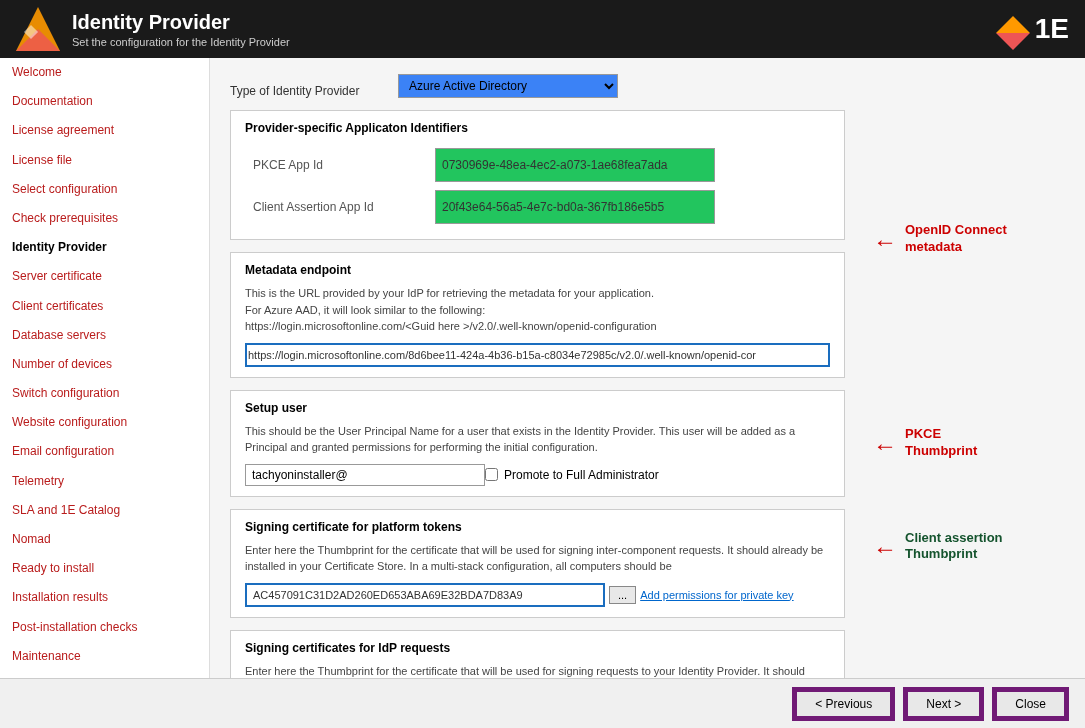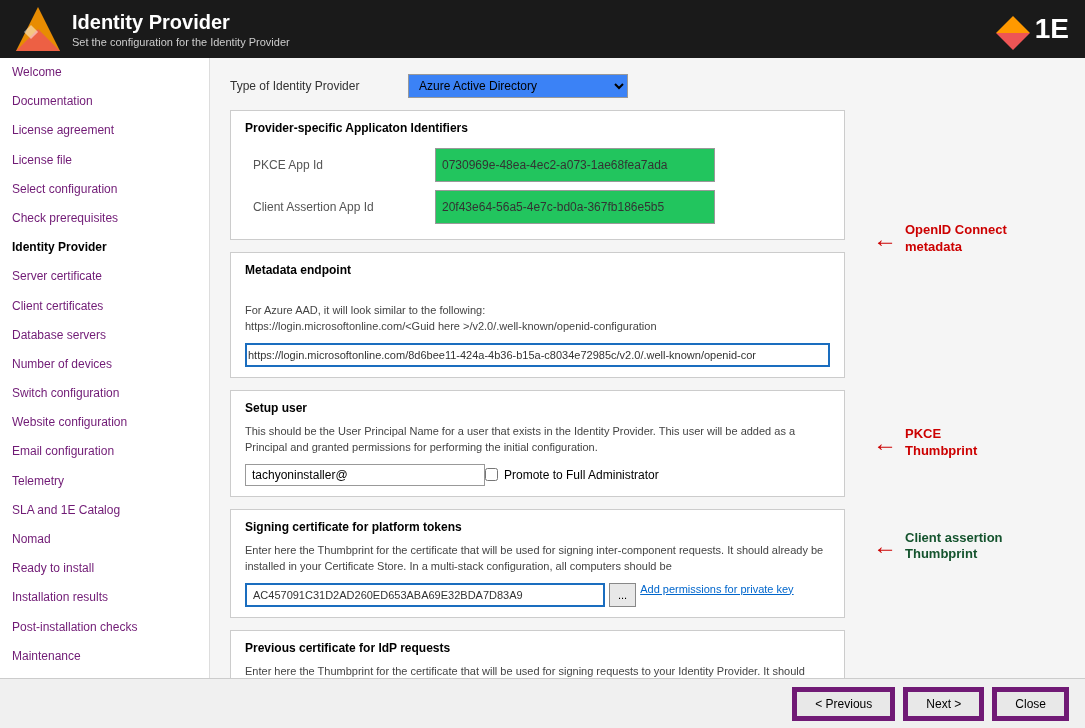--- a/index.html
+++ b/index.html
@@ -12,29 +12,29 @@
     .header-title { font-size: 20px; font-weight: 600; color: white; }
     .header-subtitle { font-size: 11px; color: #ccc; margin-top: 2px; }
     .header-brand { font-size: 28px; font-weight: bold; color: white; display: flex; align-items: flex-end; gap: 4px; }
     .brand-diamond { width: 24px; height: 24px; background: linear-gradient(135deg, #f90 50%, #e55 50%); transform: rotate(45deg); margin-right: 6px; }
 
     
     .main-layout { display: flex; flex: 1; overflow: hidden; }
 
     
     .sidebar { width: 210px; background: #fff; border-right: 1px solid #ddd; overflow-y: auto; flex-shrink: 0; }
-    .sidebar-item { padding: 5px 12px; cursor: pointer; color: #701a75; font-size: 12px; line-height: 1.6; }
+    .sidebar-item { padding: 5px 12px; cursor: pointer; color: #b91c1c; font-size: 12px; line-height: 1.6; }
     .sidebar-item.active { font-weight: bold; color: #000; }
     .sidebar-item.bold { font-weight: bold; }
 
     
     .content { flex: 1; overflow-y: auto; padding: 16px 20px; background: #f5f5f5; }
 
     
-    .form-row { display: flex; align-items: center; margin-bottom: 8px; gap: 18px; }
+    .form-row { display: flex; align-items: flex-end; margin-bottom: 8px; gap: 8px; }
     .form-label-lg { width: 160px; flex-shrink: 0; font-size: 12px; color: #333; }
 
     select.form-select { padding: 3px 6px; font-size: 12px; border: 1px solid #999; background: #3b82f6; width: 220px; }
 
     .section-box { border: 1px solid #ccc; background: white; padding: 10px 14px; margin-bottom: 12px; }
     .section-title { font-size: 12px; font-weight: bold; color: #000000; margin-bottom: 8px; }
 
     .identifiers-table { width: 100%; }
     .identifiers-table tr td { padding: 3px 6px; font-size: 12px; }
     .identifiers-table tr td:first-child { width: 180px; color: #555; }
@@ -44,21 +44,21 @@
     .metadata-desc { font-size: 11px; color: #444; margin-bottom: 8px; line-height: 1.5; }
 
     .metadata-input { width: 100%; border: 2px solid #1a6dbf; padding: 4px 1px; font-size: 11px; color: #333; background: white; }
 
     .setup-user-desc { font-size: 11px; color: #444; margin-bottom: 8px; line-height: 1.5; }
     .setup-user-row { display: flex; align-items: center; }
     .setup-user-input { border: 1px solid #999; padding: 3px 6px; font-size: 12px; width: 240px; background: white; }
     .checkbox-row { display: flex; align-items: center; gap: 6px; font-size: 12px; }
 
     .signing-desc { font-size: 11px; color: #444; margin-bottom: 8px; line-height: 1.5; }
-    .thumbprint-row { display: flex; gap: 4px; }
+    .thumbprint-row { display: flex; align-items: center; gap: 4px; }
     .thumbprint-input { border: 2px solid #1a6dbf; padding: 4px 6px; font-size: 11px; width: 360px; background: white; color: #333; }
     .browse-btn { border: 1px solid #888; background: #e8e8e8; padding: 2px 8px; font-size: 11px; cursor: pointer; }
     .add-perms-link { color: #0066cc; font-size: 11px; cursor: pointer; text-decoration: underline; }
 
     
     .footer { background: #f0f0f0; border-top: 1px solid #ccc; padding: 10px 16px; display: flex; justify-content: flex-end; gap: 8px; flex-shrink: 0; height: 50px; align-items: center; }
     .footer-btn { border: 5px solid #701a75; background: #e8e8e8; padding: 5px 18px; font-size: 12px; cursor: pointer; }
 
     
     .logo-svg { width: 44px; height: 44px; }
@@ -133,21 +133,21 @@
             <td>Client Assertion App Id</td>
             <td><input type="text" class="input-field input-wide" value="20f43e64-56a5-4e7c-bd0a-367fb186e5b5" style=""></td>
           </tr>
         </tbody>
           </table>
       </div>
 
       <div class="section-box">
         <div class="section-title">Metadata endpoint</div>
         <div class="metadata-desc">
-          <br>
+          <span>This is the URL provided by your IdP for retrieving the metadata for your application.</span><br>
           <span>For Azure AAD, it will look similar to the following:</span><br>
           <span>https://login.microsoftonline.com/&lt;Guid here &gt;/v2.0/.well-known/openid-configuration</span>
         </div>
         <input type="text" class="metadata-input" value="https://login.microsoftonline.com/8d6bee11-424a-4b36-b15a-c8034e72985c/v2.0/.well-known/openid-cor" style="">
       </div>
 
       <div class="section-box">
         <div class="section-title">Setup user</div>
         <div class="setup-user-desc">This should be the User Principal Name for a user that exists in the Identity Provider. This user will be added as a Principal and granted permissions for performing the initial configuration.</div>
         <div class="setup-user-row">
@@ -165,21 +165,21 @@
           <span>Enter here the Thumbprint for the certificate that will be used for signing inter-component requests. It should already be installed in your Certificate Store. In a multi-stack configuration, all computers should be</span>
         </div>
         <div class="thumbprint-row">
           <input type="text" class="thumbprint-input" value="AC457091C31D2AD260ED653ABA69E32BDA7D83A9" style="">
           <button class="browse-btn">...</button>
           <a href="#" class="add-perms-link">Add permissions for private key</a>
         </div>
       </div>
 
       <div class="section-box">
-        <div class="section-title">Previous certificate for IdP requests</div>
+        <div class="section-title">Signing certificates for IdP requests</div>
         <div class="signing-desc">Enter here the Thumbprint for the certificate that will be used for signing requests to your Identity Provider. It should already be installed in your Certificate Store.</div>
 
       </div>
 
     </div>
 
     <div style="width:220px; flex-shrink:0; background:#f5f5f5; padding: 16px 8px; display:flex; flex-direction:column; justify-content: flex-start;">
 
       <div style="margin-top: 148px; display:flex; align-items:center; gap:8px;">
         <span style="color:#cc0000; font-size:24px; line-height:1;">←</span>

